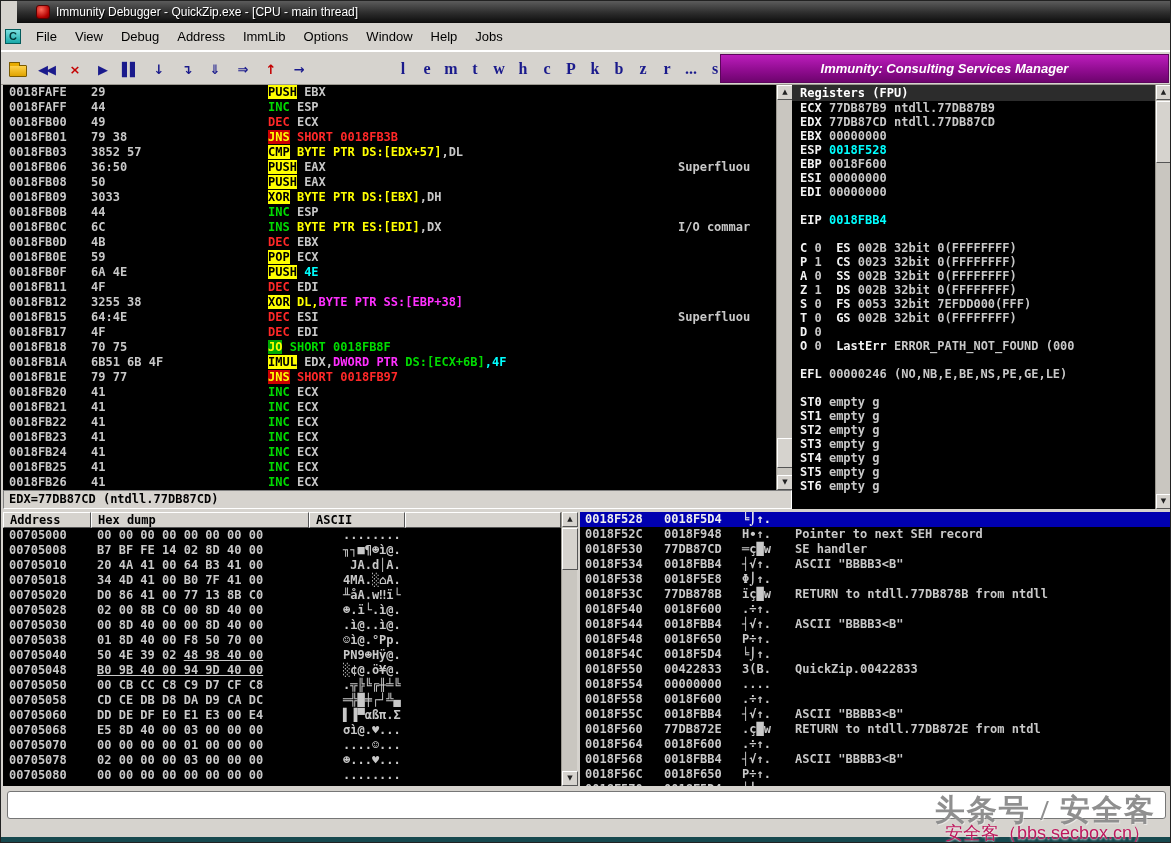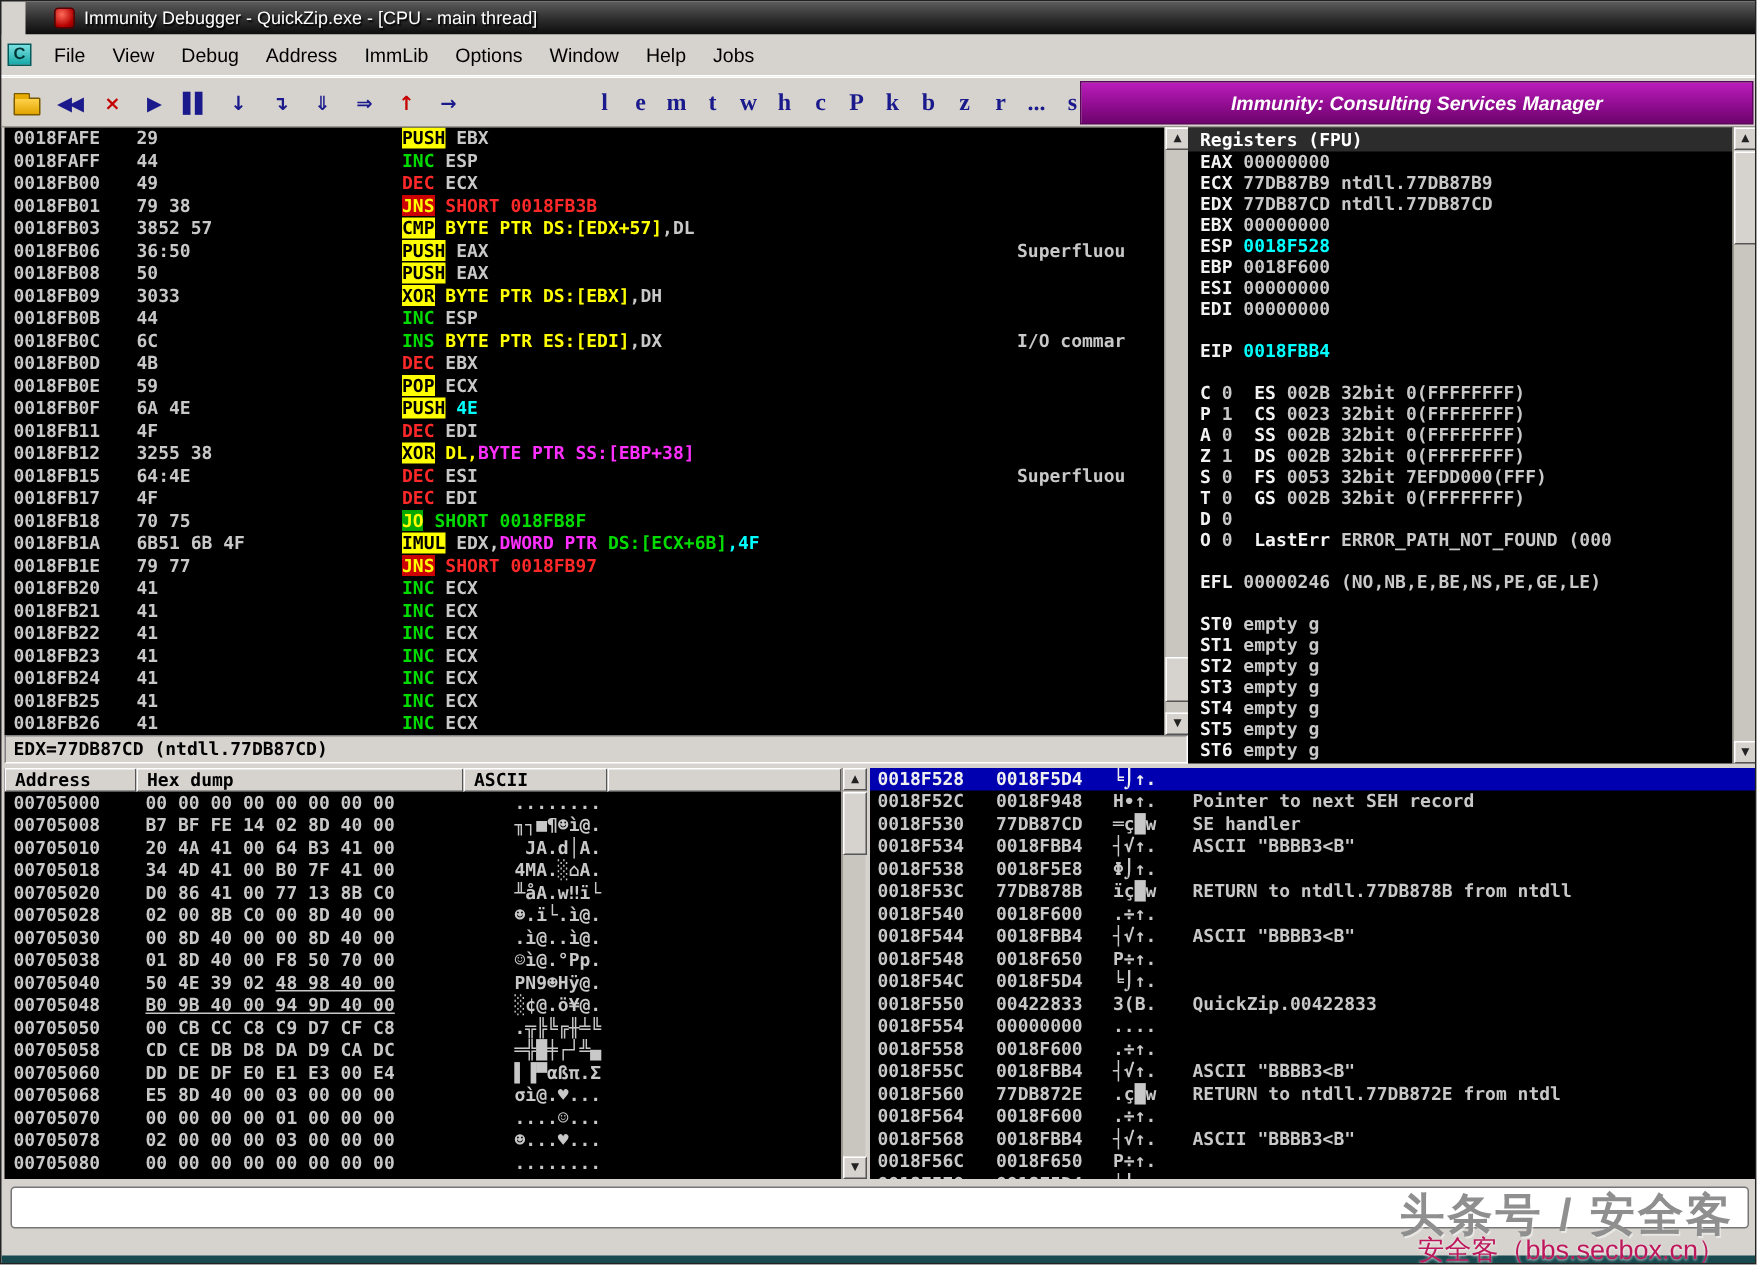--- a/index.html
+++ b/index.html
@@ -99,21 +99,21 @@
   .stack-row.sel .sil{color:#f0f0f0}
   .st-addr{position:absolute;left:5px}
   .st-val{position:absolute;left:84px}
   .st-ascii{position:absolute;left:162px}
   .st-com{position:absolute;left:215px}
 
   
   .cmd-input{position:absolute;left:6px;top:790px;width:1159px;height:28px;background:#fff;
     border:1px solid #767676;border-radius:3px;font:13px "DejaVu Sans Mono",monospace;padding:0 6px}
   .bottom-strip{position:absolute;left:0;top:836px;width:100%;height:7px;background:#17494f}
-  .wm-big{position:absolute;right:14px;top:789px;z-index:10;font-family:Liberation Sans, sans-serif;
+  .wm-big{position:absolute;right:14px;top:789px;z-index:10;font-family:Liberation Serif, serif;
     font-size:30px;font-weight:bold;color:#8f8f8f;letter-spacing:2px;white-space:nowrap;
     text-shadow:1px 1px 0 rgba(255,255,255,.45)}
   .wm-small{position:absolute;right:20px;top:820px;z-index:11;font-size:18px;color:#be185d;
     white-space:nowrap;text-shadow:0 1px 2px rgba(255,255,255,.85)}
 </style>
 </head>
 <body>
 
 <div class="app">
 
@@ -207,21 +207,20 @@
 
   <div class="sb sb-disasm">
     <span class="sb-btn sb-up">▲</span>
     <span class="sb-thumb"></span>
     <span class="sb-btn sb-down">▼</span>
   </div>
 
   <div class="pane registers">
     <div class="reg-title">Registers (FPU)</div>
     <div>
-        <div class="reg-row"><span class="wht">EAX </span><span class="sil">00000000</span></div>
         <div class="reg-row"><span class="wht">ECX </span><span class="sil">77DB87B9 ntdll.77DB87B9</span></div>
         <div class="reg-row"><span class="wht">EDX </span><span class="sil">77DB87CD ntdll.77DB87CD</span></div>
         <div class="reg-row"><span class="wht">EBX </span><span class="sil">00000000</span></div>
         <div class="reg-row"><span class="wht">ESP </span><span class="cyn">0018F528</span></div>
         <div class="reg-row"><span class="wht">EBP </span><span class="sil">0018F600</span></div>
         <div class="reg-row"><span class="wht">ESI </span><span class="sil">00000000</span></div>
         <div class="reg-row"><span class="wht">EDI </span><span class="sil">00000000</span></div>
         <div class="reg-row"></div>
         <div class="reg-row"><span class="wht">EIP </span><span class="cyn">0018FBB4</span></div>
         <div class="reg-row"></div>

